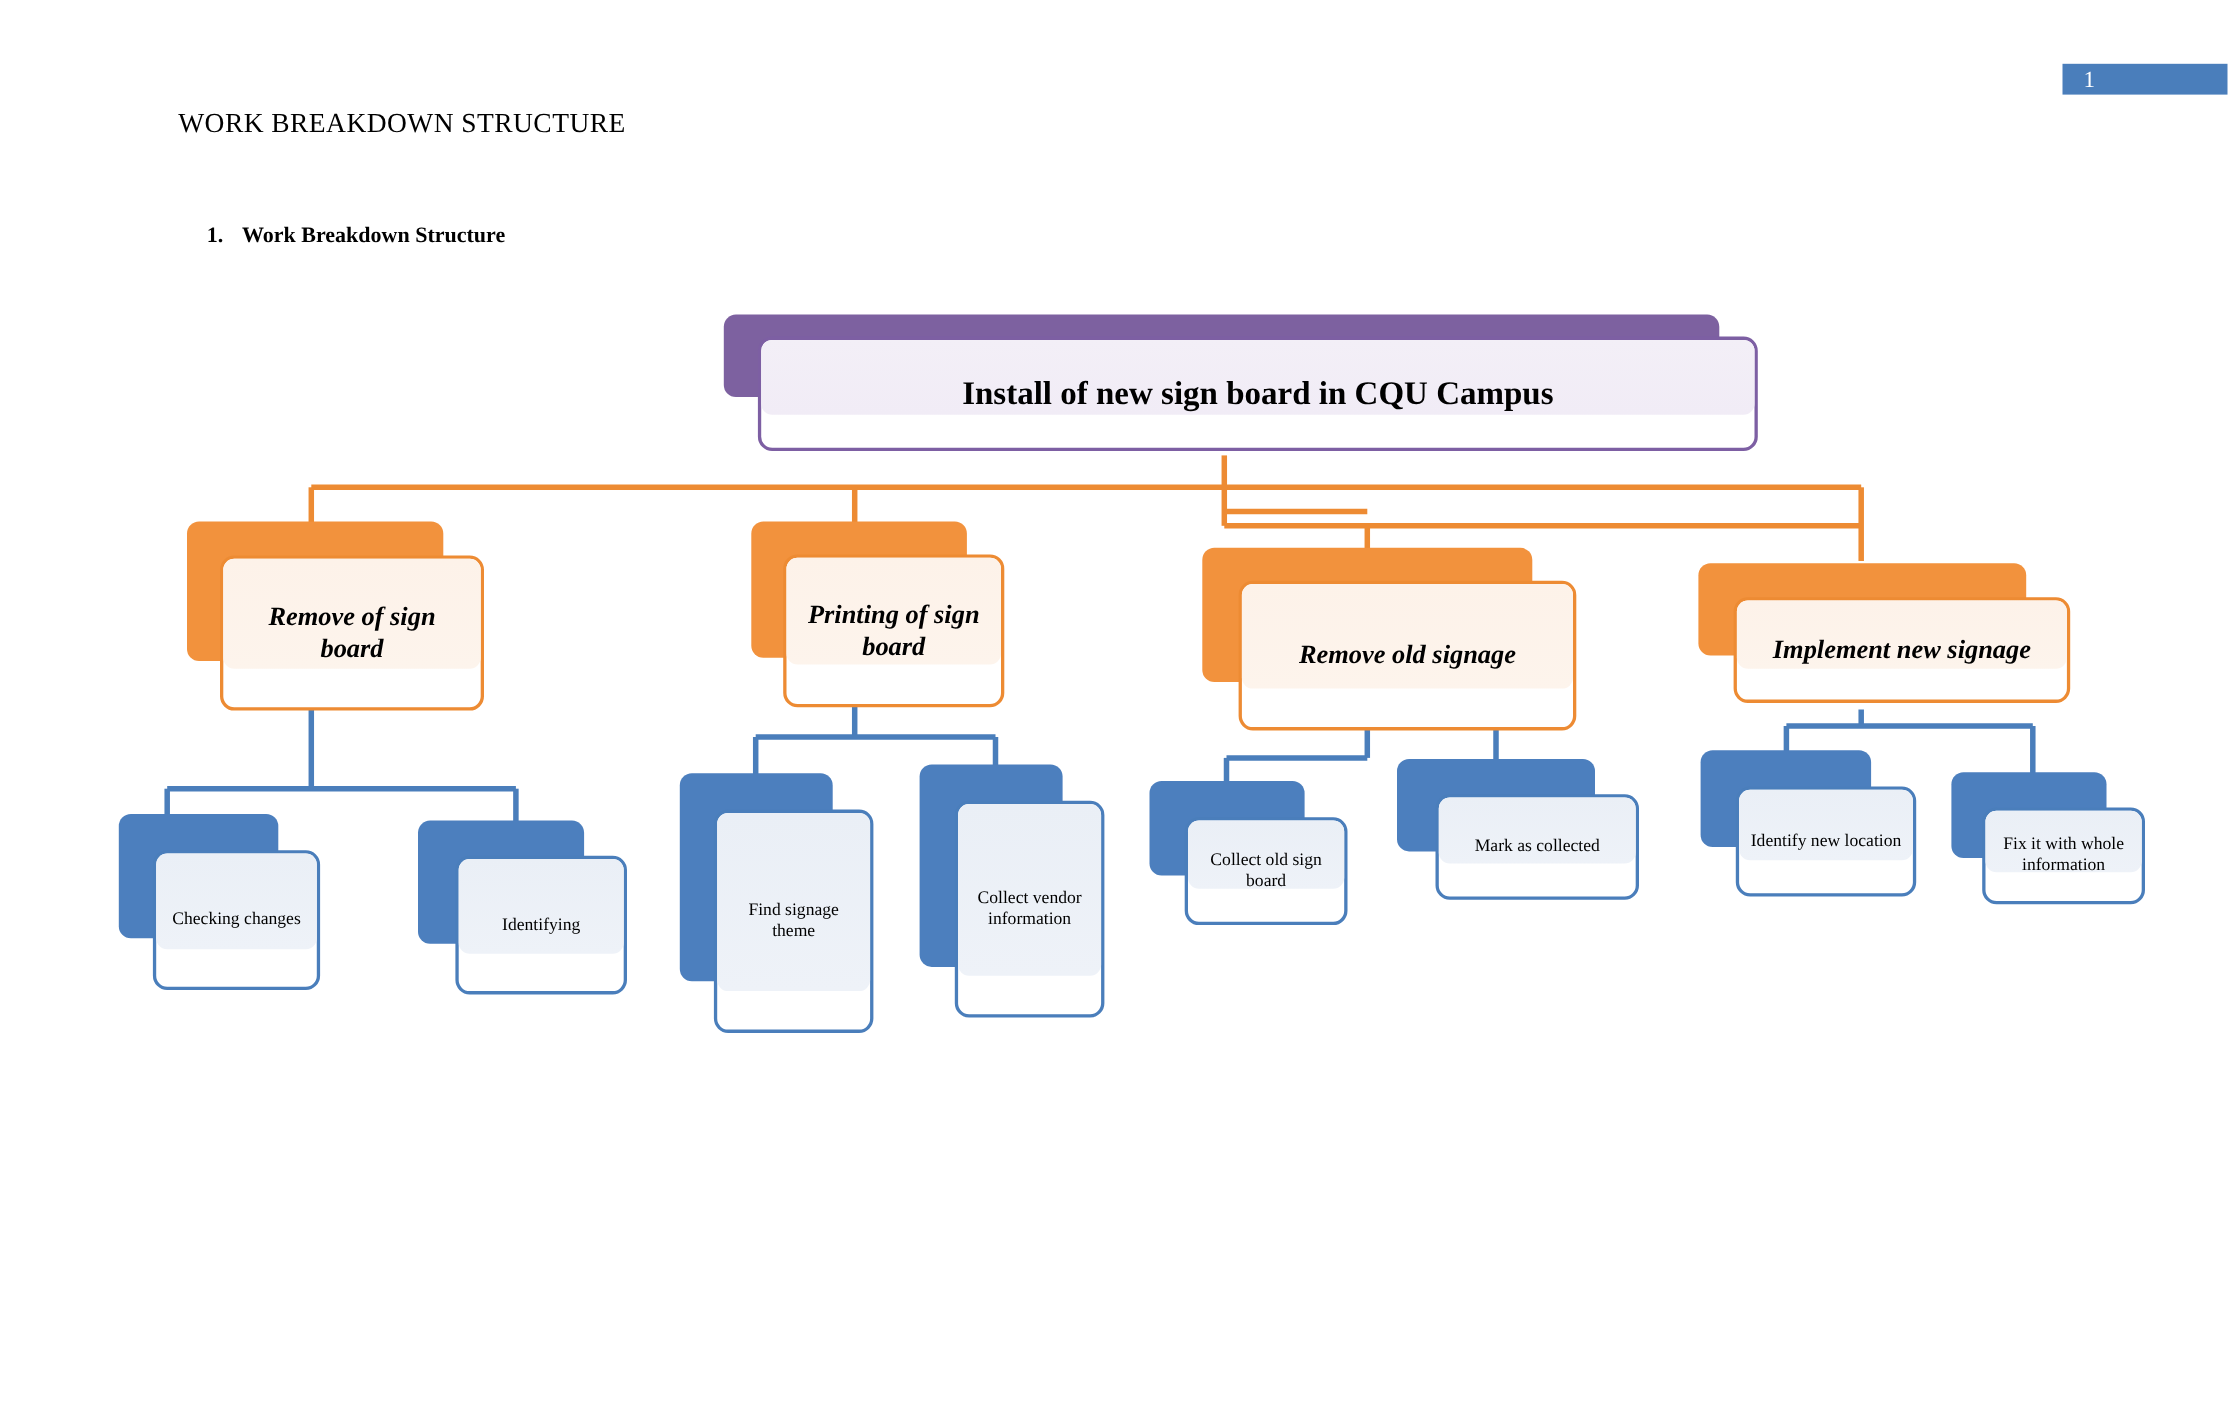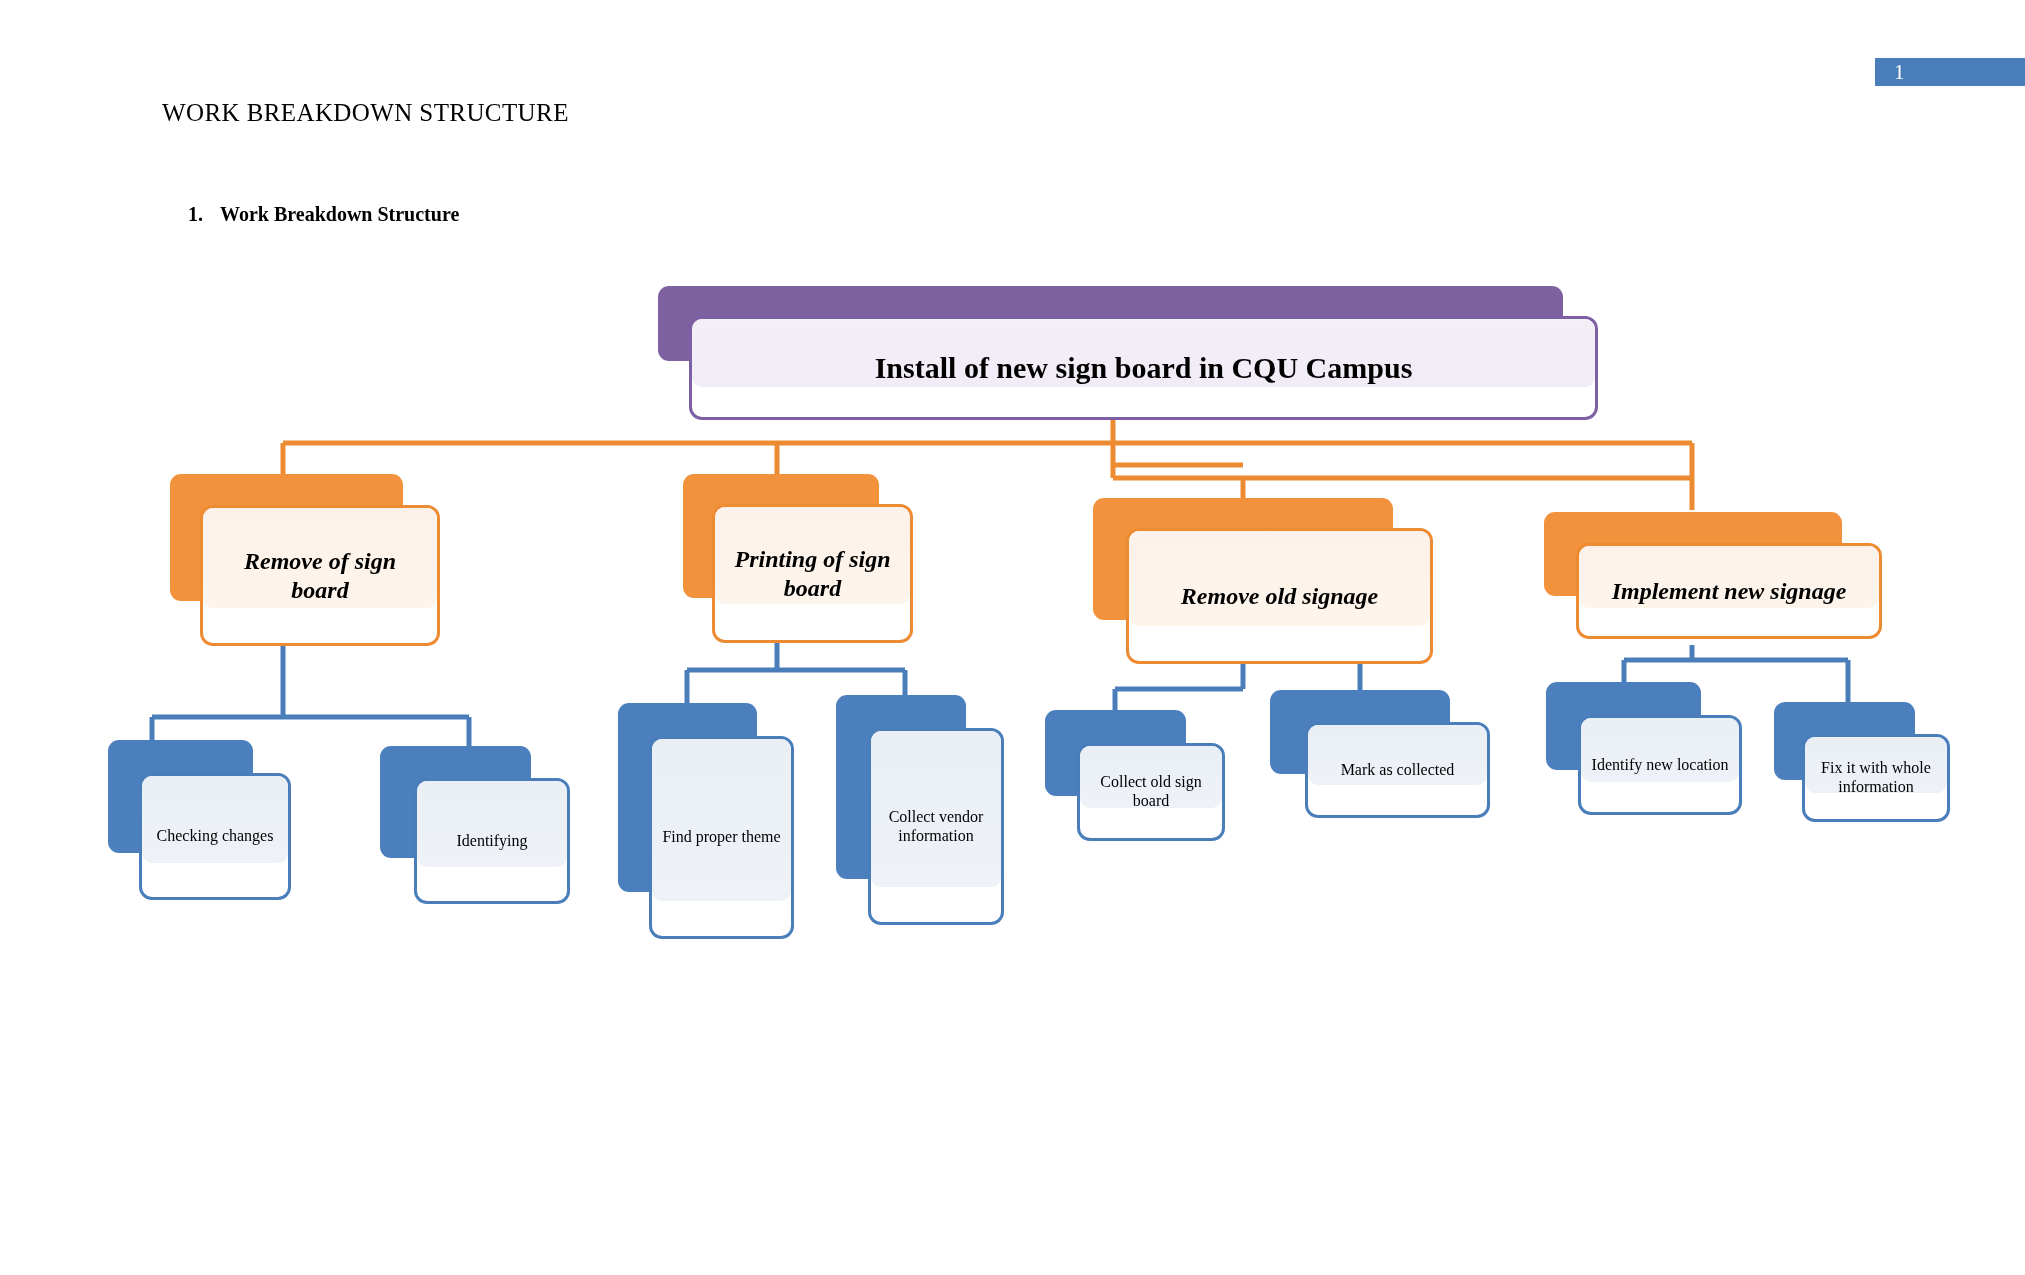--- a/index.html
+++ b/index.html
@@ -199,21 +199,21 @@
 
       <path d="M 1692 645 L 1692 660" stroke="#4a7ebb" stroke-width="5"></path>
       <path d="M 1624 660 L 1848 660" stroke="#4a7ebb" stroke-width="5"></path>
       <path d="M 1624 660 L 1624 684" stroke="#4a7ebb" stroke-width="5"></path>
       <path d="M 1848 660 L 1848 703" stroke="#4a7ebb" stroke-width="5"></path>
     </g>
   </svg>
 
   <div class="node root" style="left:658px; top:286px; width:940px; height:134px;">
     <div class="slab" style="width:905px; height:75px;"></div>
-    <div class="card" style="left:31px; top:30px; width:909px; height:104px;text-align:right;">
+    <div class="card" style="left:31px; top:20px; width:909px; height:104px;text-align:right;">
       <div class="inner-tint" style="height:68px;"></div>
       <div class="label">Install of new sign board in CQU Campus</div>
     </div>
   </div>
 
   <div class="node lvl2" style="left:170px; top:474px; width:270px; height:172px;">
     <div class="slab" style="width:233px; height:127px;"></div>
     <div class="card" style="left:30px; top:31px; width:240px; height:141px;">
       <div class="inner-tint" style="height:100px;"></div>
       <div class="label">Remove of sign board</div>
@@ -257,21 +257,21 @@
     <div class="card" style="left:34px; top:32px; width:156px; height:126px;">
       <div class="inner-tint" style="height:86px;"></div>
       <div class="label">Identifying</div>
     </div>
   </div>
 
   <div class="node lvl3" style="left:618px; top:703px; width:176px; height:236px;">
     <div class="slab" style="width:139px; height:189px;"></div>
     <div class="card" style="left:31px; top:33px; width:145px; height:203px;">
       <div class="inner-tint" style="height:162px;"></div>
-      <div class="label">Find proper theme</div>
+      <div class="label">Find signage theme</div>
     </div>
   </div>
 
   <div class="node lvl3" style="left:836px; top:695px; width:168px; height:230px;">
     <div class="slab" style="width:130px; height:184px;"></div>
     <div class="card" style="left:32px; top:33px; width:136px; height:197px;">
       <div class="inner-tint" style="height:156px;"></div>
       <div class="label">Collect vendor information</div>
     </div>
   </div>

